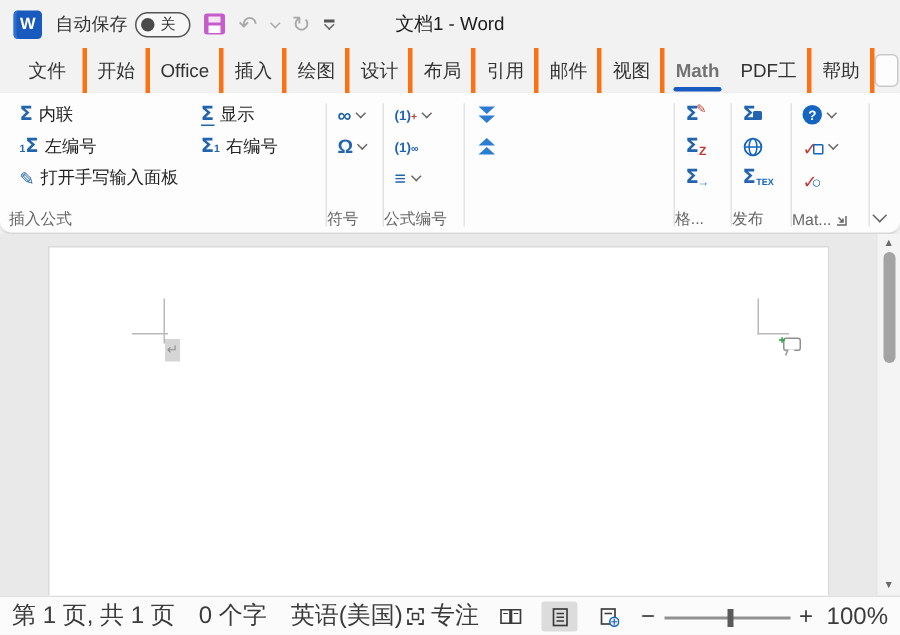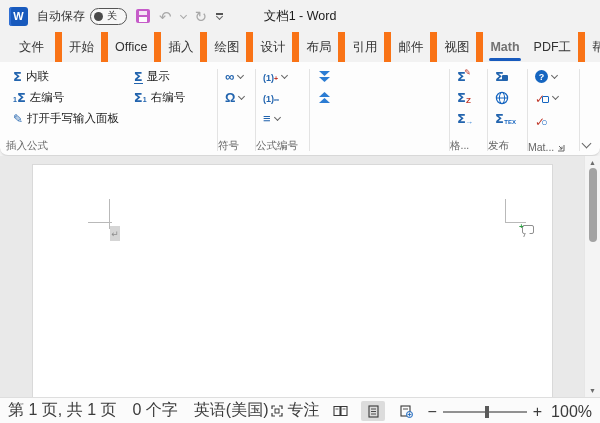--- a/index.html
+++ b/index.html
@@ -26,21 +26,21 @@
   .qat-overflow .bar { width:7px; height:1.2px; background:#555; }
   .tb-title { position:absolute; left:0; right:0; text-align:center; font-size:12.5px; color:#1b1b1b; pointer-events:none; }
   .tb-right { margin-left:auto; display:flex; align-items:center; height:100%; }
   .tb-search { padding:0 12px; display:flex; align-items:center; }
   .signin { background:#232323; color:#fff; font-size:11.5px; padding:4px 10px; margin-right:14px; }
   .win-btn { width:40px; height:32px; display:flex; align-items:center; justify-content:center; color:#333; font-size:13px; }
   .max-box { width:9px; height:9px; border:1.1px solid #444; border-radius:1px; }
 
   
   .tabrow { height:30px; display:flex; align-items:stretch; background:#f2f2f2; padding-left:8px; }
-  .tab { display:flex; align-items:center; padding:0 7px; font-size:12.5px; color:#333; position:relative; border-right:7px solid #f97316; white-space:nowrap; }
+  .tab { display:flex; align-items:center; padding:0 7px; font-size:12.5px; color:#333; position:relative; border-right:3px solid #f97316; white-space:nowrap; }
   .tab:first-child { padding:0 11px; }
   .tab.active { font-weight:bold; color:#737373; }
   .tab.active::after { content:""; position:absolute; left:6px; right:6px; bottom:1px; height:3px; background:#185abd; border-radius:2px; }
   .tab:nth-last-child(4) { border-right:none; }
   .tabrow-right { margin-left:auto; display:flex; align-items:center; gap:5px; padding-right:8px; }
   .pill-btn { height:22px; border:1px solid #c9c9c9; background:#fdfdfd; border-radius:4px; display:flex; align-items:center; gap:4px; padding:0 7px; }
 
   
   .ribbon { height:94px; background:#fdfdfd; border-bottom:1px solid #d8d8d8; border-radius:0 0 8px 8px;
     box-shadow:0 1px 2px rgba(0,0,0,.07); display:flex; padding:3px 4px 0 6px; position:relative; }

